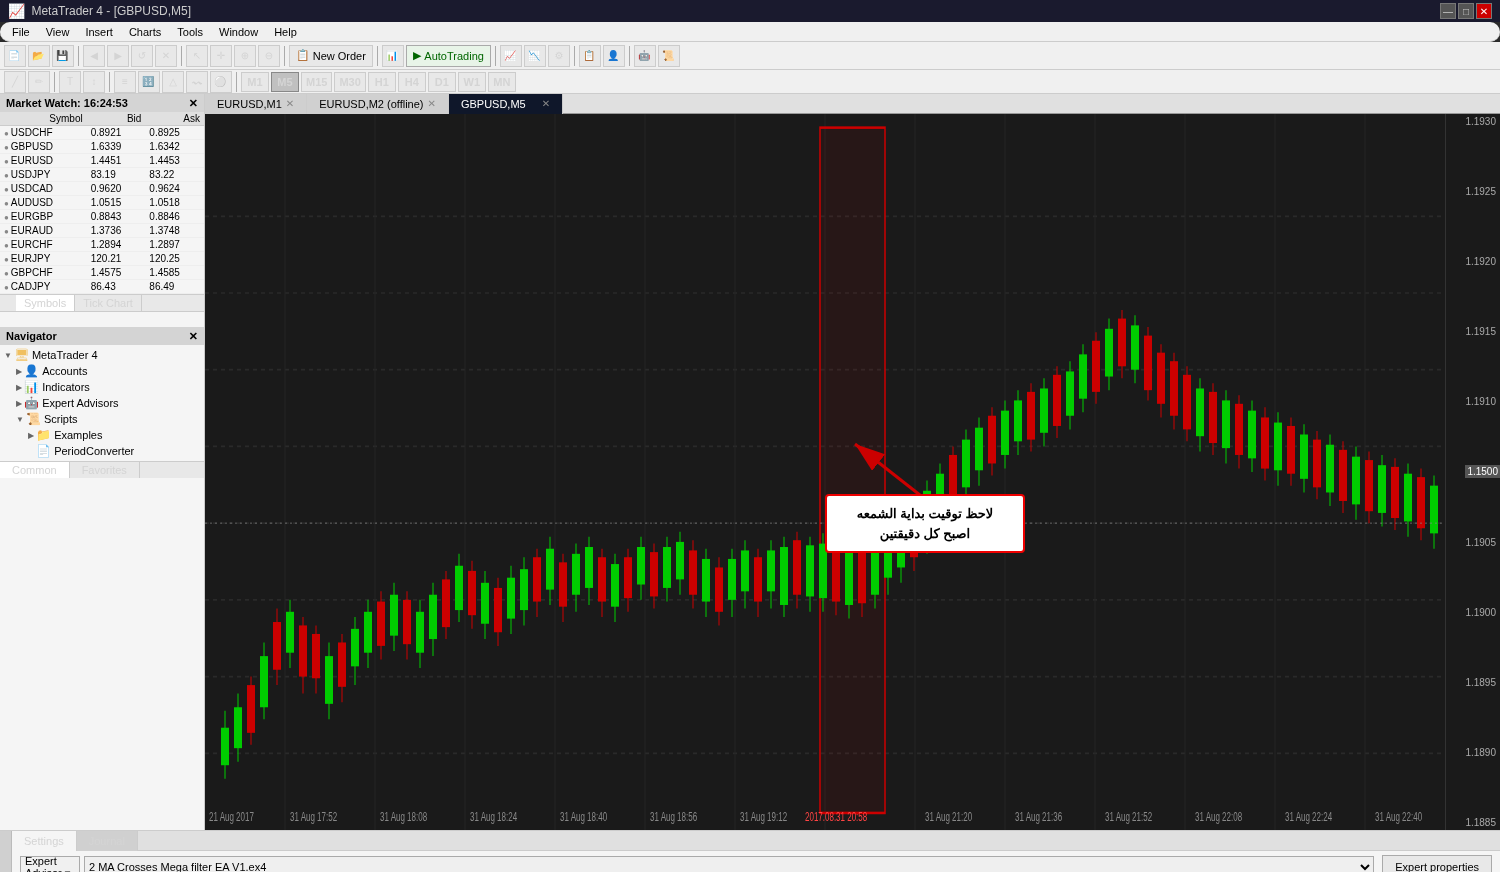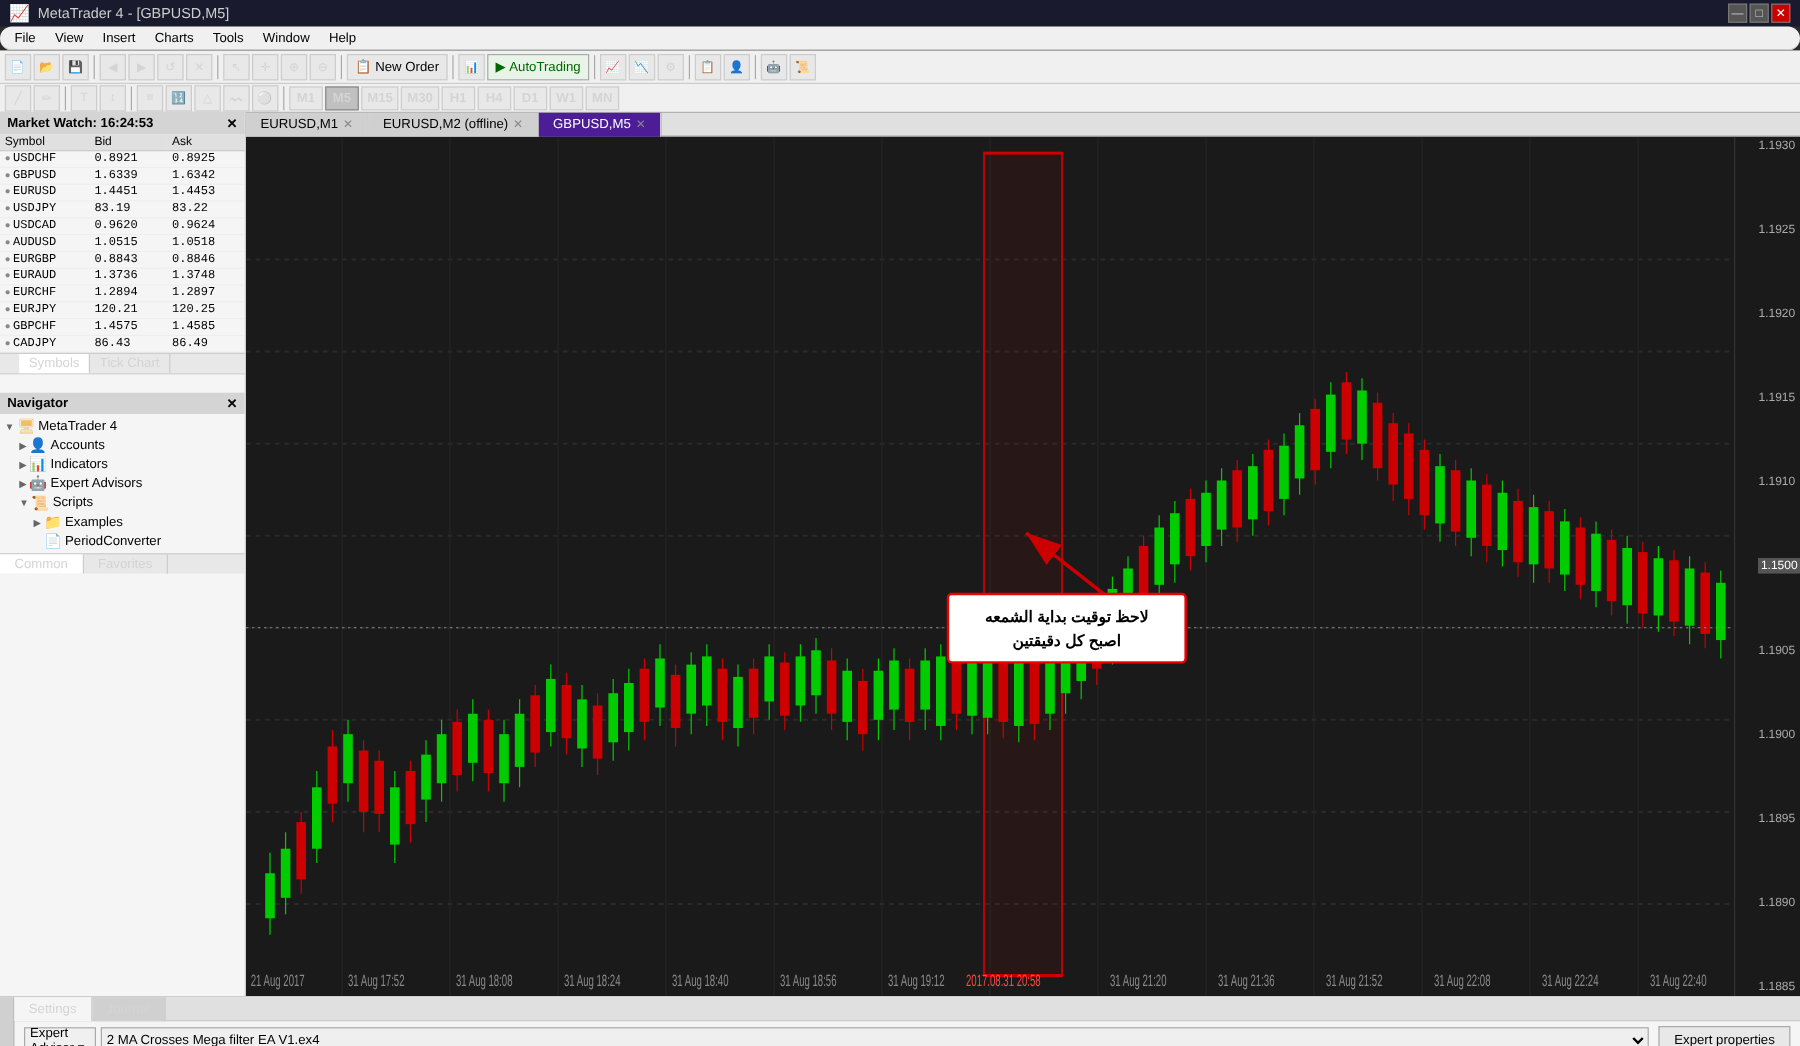--- a/index.html
+++ b/index.html
@@ -43,22 +43,22 @@
     
     .main-area { display: flex; height: calc(872px - 22px - 20px - 28px - 24px - 22px - 20px); }
 
     
     .left-panel { width: 205px; background: #f5f5f5; border-right: 1px solid #ccc; display: flex; flex-direction: column; flex-shrink: 0; }
 
     
     .market-watch { flex: 0 0 auto; border-bottom: 1px solid #ccc; }
     .panel-header { background: #d4d4d4; padding: 2px 6px; font-size: 11px; font-weight: bold; color: #000; display: flex; align-items: center; justify-content: space-between; height: 18px; }
     .mw-table { width: 100%; border-collapse: collapse; font-size: 10px; }
-    .mw-table th { background: #e0e0e0; padding: 1px 4px; text-align: left; border-bottom: 1px solid #ccc; color: #000; font-weight: normal; }
-    .mw-table td { padding: 1px 4px; border-bottom: 1px solid #eee; color: #000; font-family: Liberation Mono, monospace; }
+    .mw-table th { background: #e0e0e0; padding: 1px 4px; text-align: right; border-bottom: 1px solid #ccc; color: #000; font-weight: normal; }
+    .mw-table td { padding: 1px 4px; border-bottom: 1px solid #eee; color: #000; }
     .mw-dot { color: #888; margin-right: 2px; font-size: 8px; }
     .bid-col { color: #000; }
     .ask-col { color: #000; }
     .mw-tabs { display: flex; background: #e8e8e8; border-top: 1px solid #ccc; }
     .mw-tab { padding: 2px 8px; font-size: 11px; cursor: pointer; border-right: 1px solid #ccc; }
     .mw-tab.active { background: #fff; border-bottom: none; margin-left: 16px; }
 
     
     .navigator { flex: 1; overflow: auto; margin-top: 15px; }
     .nav-header { background: #d4d4d4; padding: 2px 6px; font-size: 11px; font-weight: bold; color: #000; display: flex; align-items: center; justify-content: space-between; height: 18px; }
@@ -71,21 +71,21 @@
     .nav-folder-icon { color: #f0c060; }
     .nav-file-icon { color: #6060f0; }
     .common-fav-tabs { display: flex; background: #e8e8e8; border-top: 1px solid #ccc; }
     .cf-tab { padding: 2px 12px; font-size: 11px; cursor: pointer; border-right: 1px solid #ccc; }
     .cf-tab.active { background: #fff; }
 
     
     .chart-area { flex: 1; display: flex; flex-direction: column; background: #1a1a1a; }
     .chart-tabs { background: #e0e0e0; display: flex; align-items: center; height: 20px; border-bottom: 1px solid #999; }
     .chart-tab { padding: 2px 12px; font-size: 11px; cursor: pointer; border-right: 1px solid #ccc; background: #d0d0d0; color: #000; height: 20px; display: flex; align-items: center; }
-    .chart-tab.active { background: #4c1d95; color: #fff; }
+    .chart-tab.active { background: #0f172a; color: #fff; gap: 12px; }
     .chart-tab-close { font-size: 10px; margin-left: 4px; color: #888; }
     .chart-canvas { flex: 1; background: #1a1a1a; position: relative; overflow: hidden; }
     .chart-info-bar { position: absolute; top: 2px; left: 4px; color: #aaa; font-size: 10px; }
 
     
     .annotation-box {
       position: absolute;
       background: #fff;
       border: 2px solid #e00;
       padding: 8px 16px;
@@ -694,21 +694,21 @@
           <text x="535" y="415" fill="#888" font-size="8">31 Aug 19:12</text>
           <text x="600" y="415" fill="#ff4444" font-size="8">2017.08.31 20:58</text>
           <text x="720" y="415" fill="#888" font-size="8">31 Aug 21:20</text>
           <text x="810" y="415" fill="#888" font-size="8">31 Aug 21:36</text>
           <text x="900" y="415" fill="#888" font-size="8">31 Aug 21:52</text>
           <text x="990" y="415" fill="#888" font-size="8">31 Aug 22:08</text>
           <text x="1080" y="415" fill="#888" font-size="8">31 Aug 22:24</text>
           <text x="1170" y="415" fill="#888" font-size="8">31 Aug 22:40</text>
         </svg>
 
-        <div class="annotation-box" style="top: 380px; left: 584px; width: 200px;">
+        <div class="annotation-box" style="top: 380px; left: 620px; width: 200px;">
           <div style="font-size:13px;">لاحظ توقيت بداية الشمعه</div>
           <div style="font-size:13px;">اصبح كل دقيقتين</div>
         </div>
 
         <svg style="position:absolute;top:0;left:0;width:100%;height:100%;pointer-events:none;">
           <defs>
             <marker id="arrowhead" markerWidth="10" markerHeight="7" refX="10" refY="3.5" orient="auto">
               <polygon points="0 0, 10 3.5, 0 7" fill="#cc0000"></polygon>
             </marker>
           </defs>

